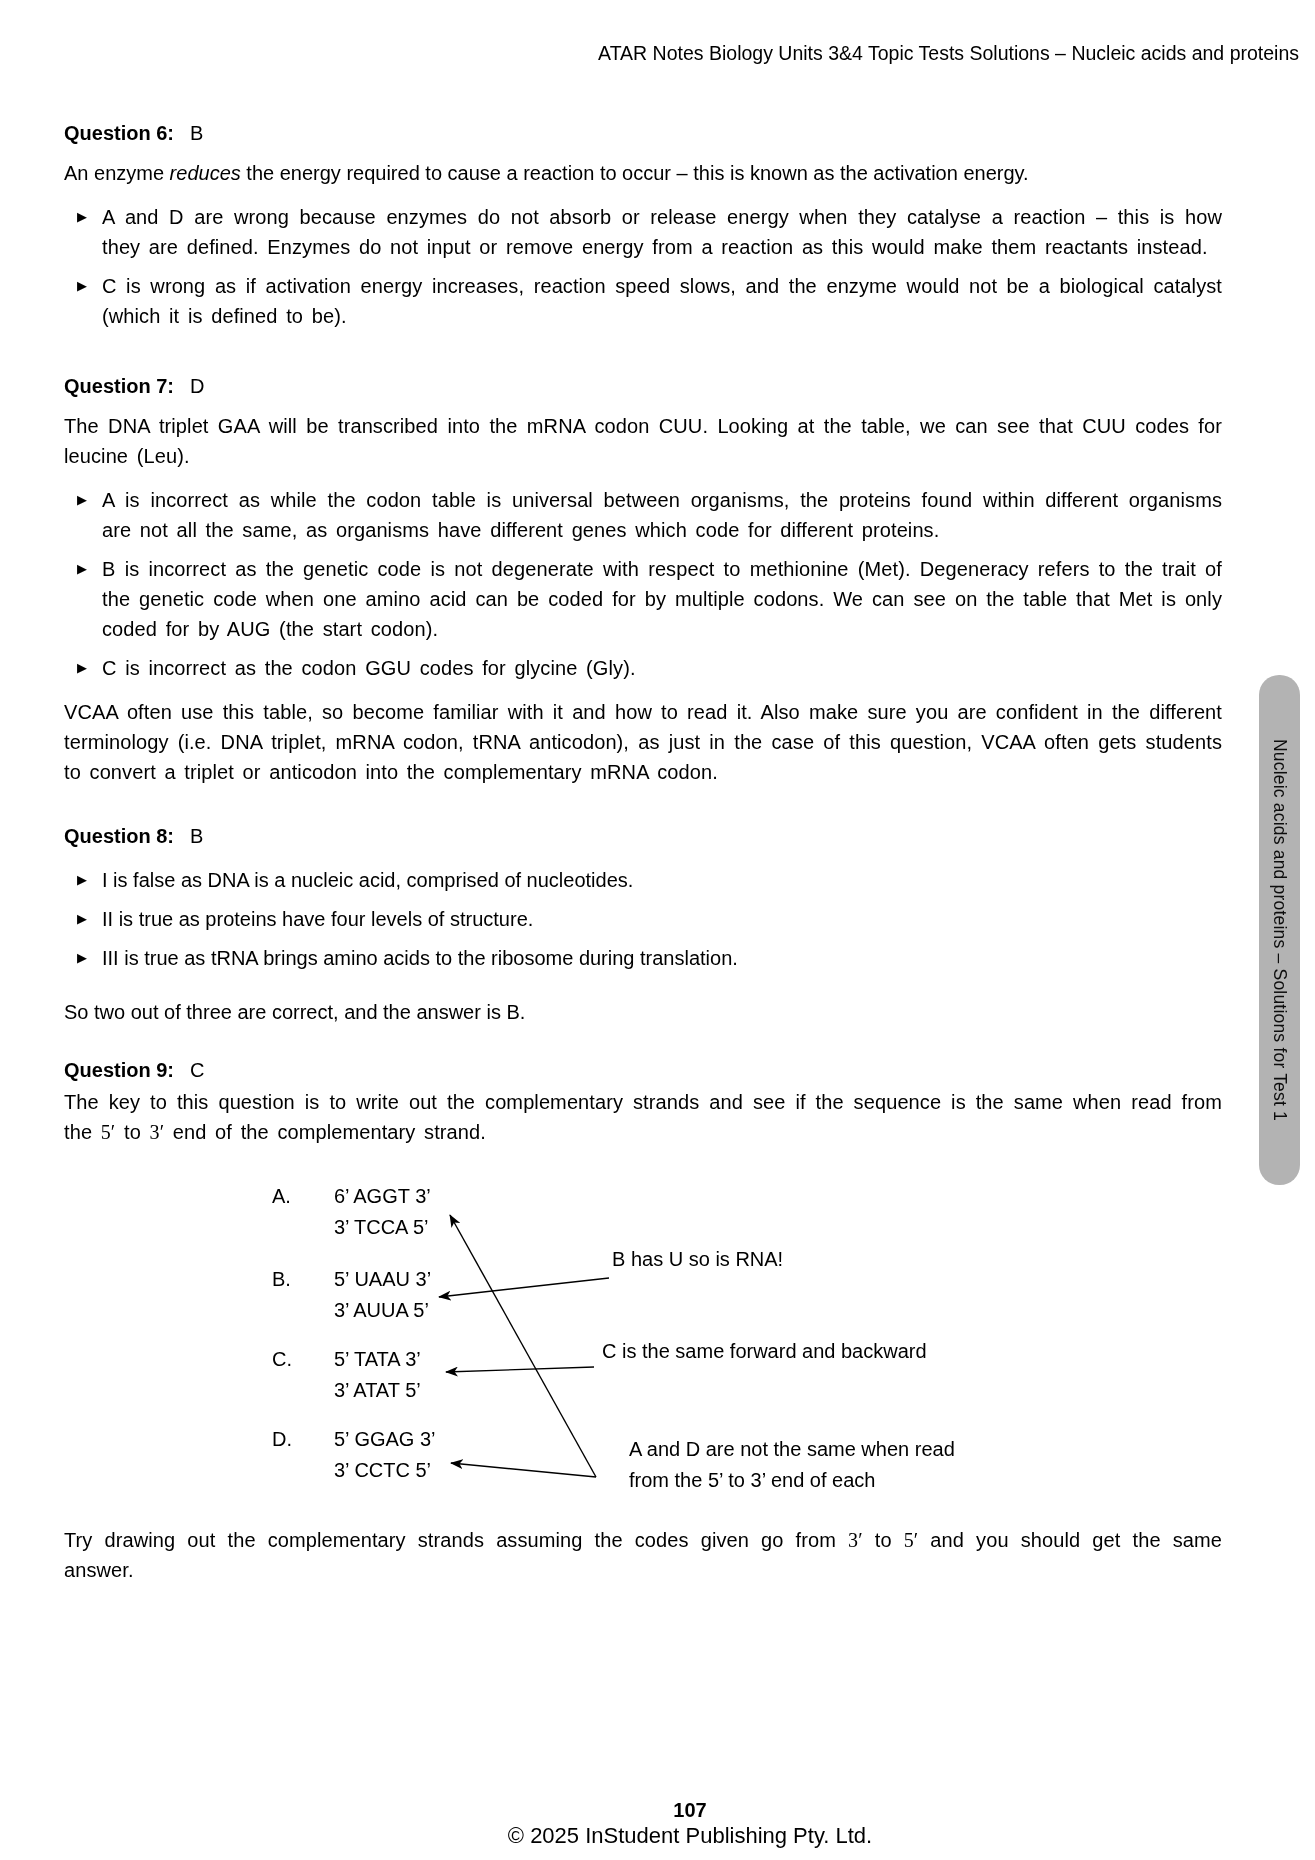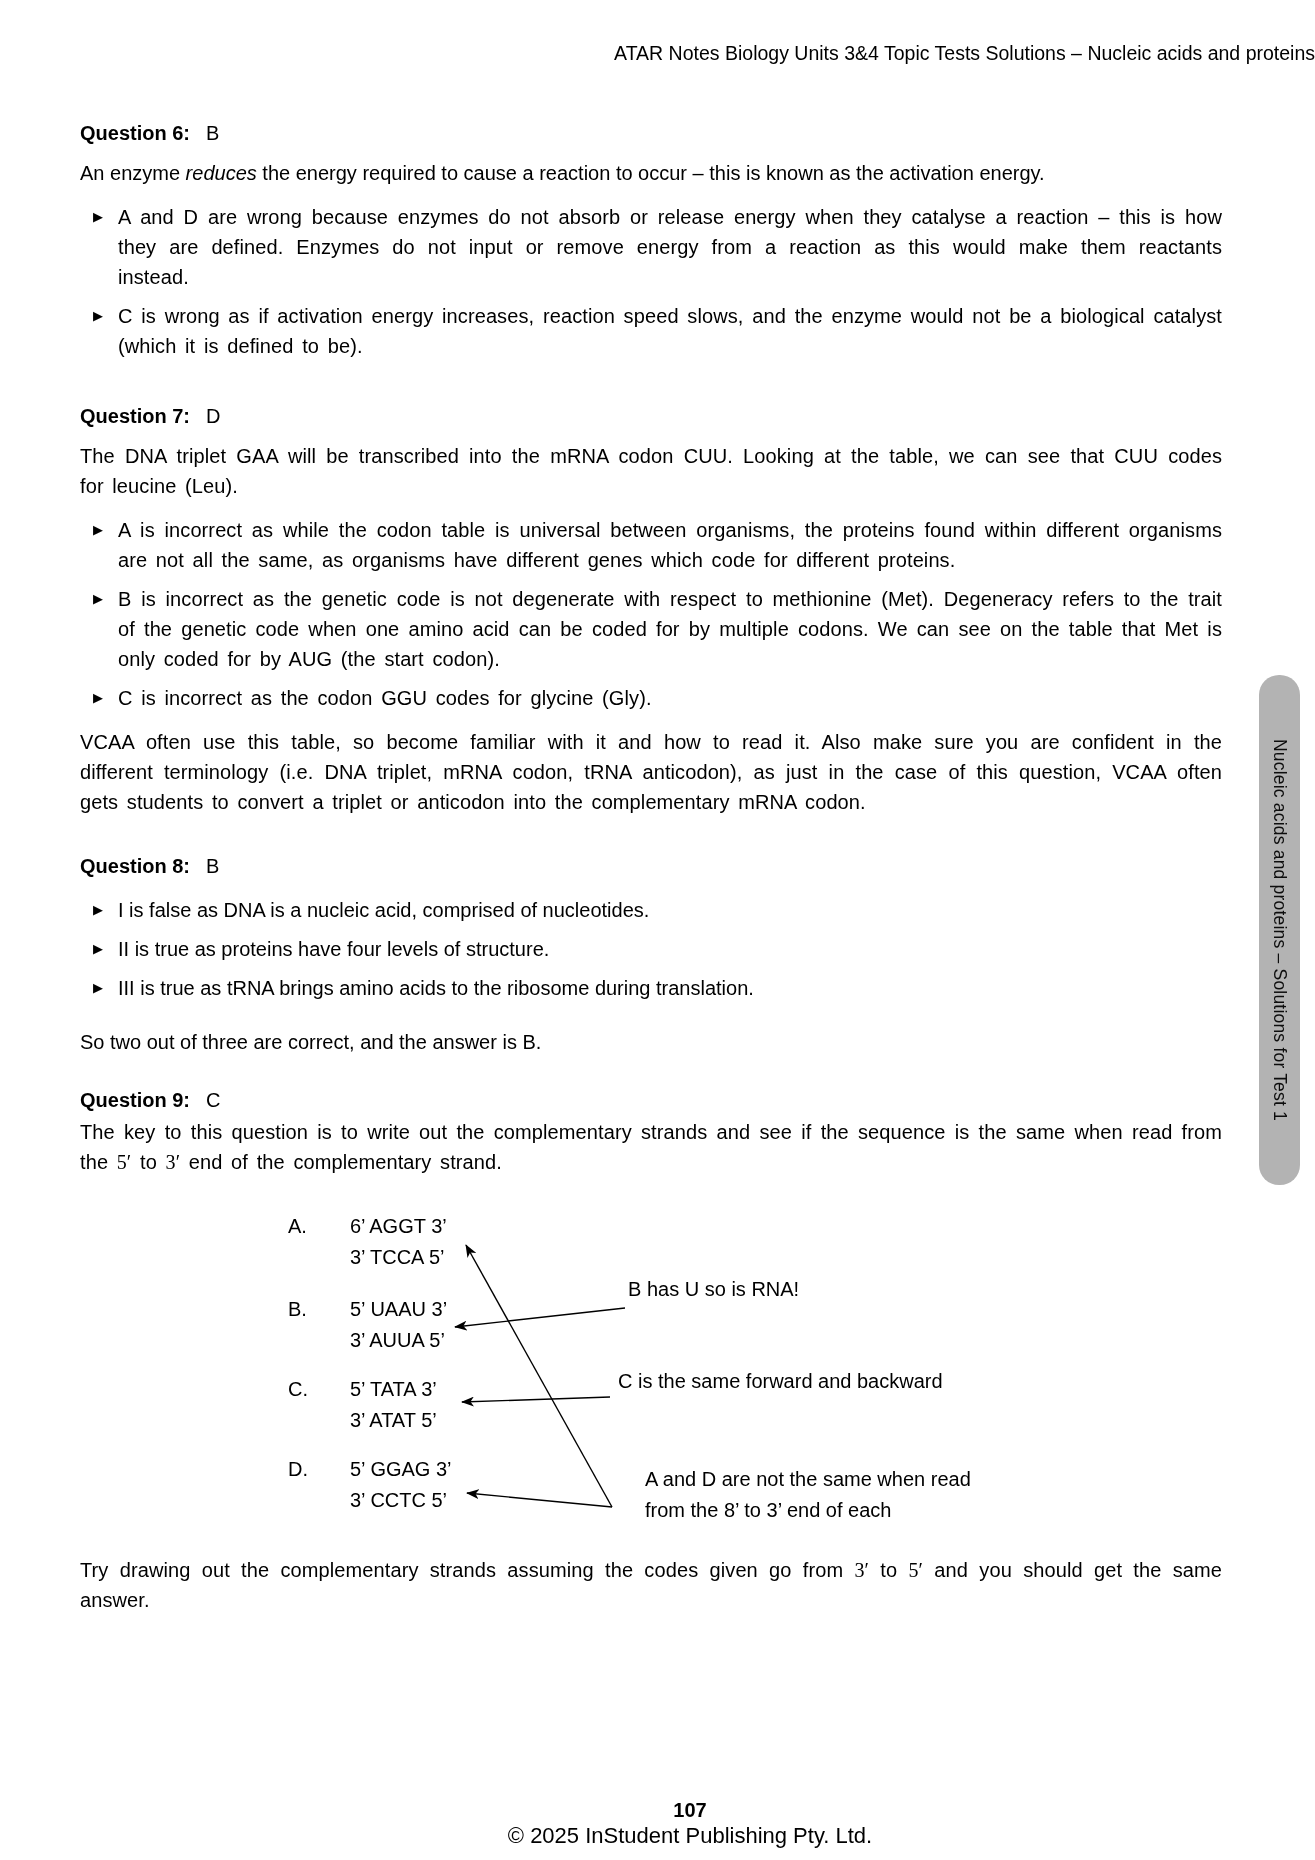--- a/index.html
+++ b/index.html
@@ -5,25 +5,25 @@
   html,body{margin:0;padding:0;background:#e8e8e8;}
   .page{
     position:relative;
     width:1315px;height:1860px;
     background:#ffffff;
     font-family:"Liberation Sans","DejaVu Sans",sans-serif;
     font-size:20px;line-height:30px;color:#000;
     overflow:hidden;
   }
   .page-header{
-    position:absolute;top:42px;right:0;
+    position:absolute;top:42px;right:16px;
     font-size:19.5px;line-height:22px;
     white-space:nowrap;
   }
-  .content{padding:118px 93px 0 80px;}
+  .content{padding:118px 93px 0 64px;}
   p{margin:0;}
   .qh{font-weight:bold;margin:0;}
   .qh .ans{font-weight:normal;margin-left:16px;}
   .intro{margin-top:10px;}
   .just{text-align:justify;letter-spacing:0.1px;word-spacing:3px;}
   .bullets{list-style:none;margin:14px 0 0 0;padding:0;}
   .bullets li{
     position:relative;padding-left:38px;margin-bottom:9px;
     text-align:justify;letter-spacing:0.1px;word-spacing:3px;
   }
@@ -145,21 +145,21 @@
         <div class="opt" style="left:208px;top:249px">
           <span class="letter">D.</span>
           <span class="seq">
             <div>5’ GGAG 3’</div>
             <div>3’ CCTC 5’</div>
           </span>
         </div>
 
         <div class="note nowrap" style="left:548px;top:69px">B has U so is RNA!</div>
         <div class="note nowrap" style="left:538px;top:161px">C is the same forward and backward</div>
-        <div class="note note-ad" style="left:565px;top:259px">A and D are not the same when read from the 8’ to 3’ end of each</div>
+        <div class="note note-ad" style="left:565px;top:259px">A and D are not the same when read from the 5’ to 3’ end of each</div>
 
         <svg class="arrows" width="1142" height="350" viewBox="0 0 1142 350">
           <defs>
             <marker id="ah" markerWidth="13" markerHeight="10" refX="12" refY="5" orient="auto" markerUnits="userSpaceOnUse">
               <path d="M0,0 L13,5 L0,10 L3.5,5 Z" fill="#000"></path>
             </marker>
           </defs>
           <line x1="532" y1="302" x2="386" y2="40" stroke="#000" stroke-width="1.4" marker-end="url(#ah)"></line>
           <line x1="545" y1="103" x2="375" y2="122" stroke="#000" stroke-width="1.4" marker-end="url(#ah)"></line>
           <line x1="530" y1="192" x2="382" y2="197" stroke="#000" stroke-width="1.4" marker-end="url(#ah)"></line>

